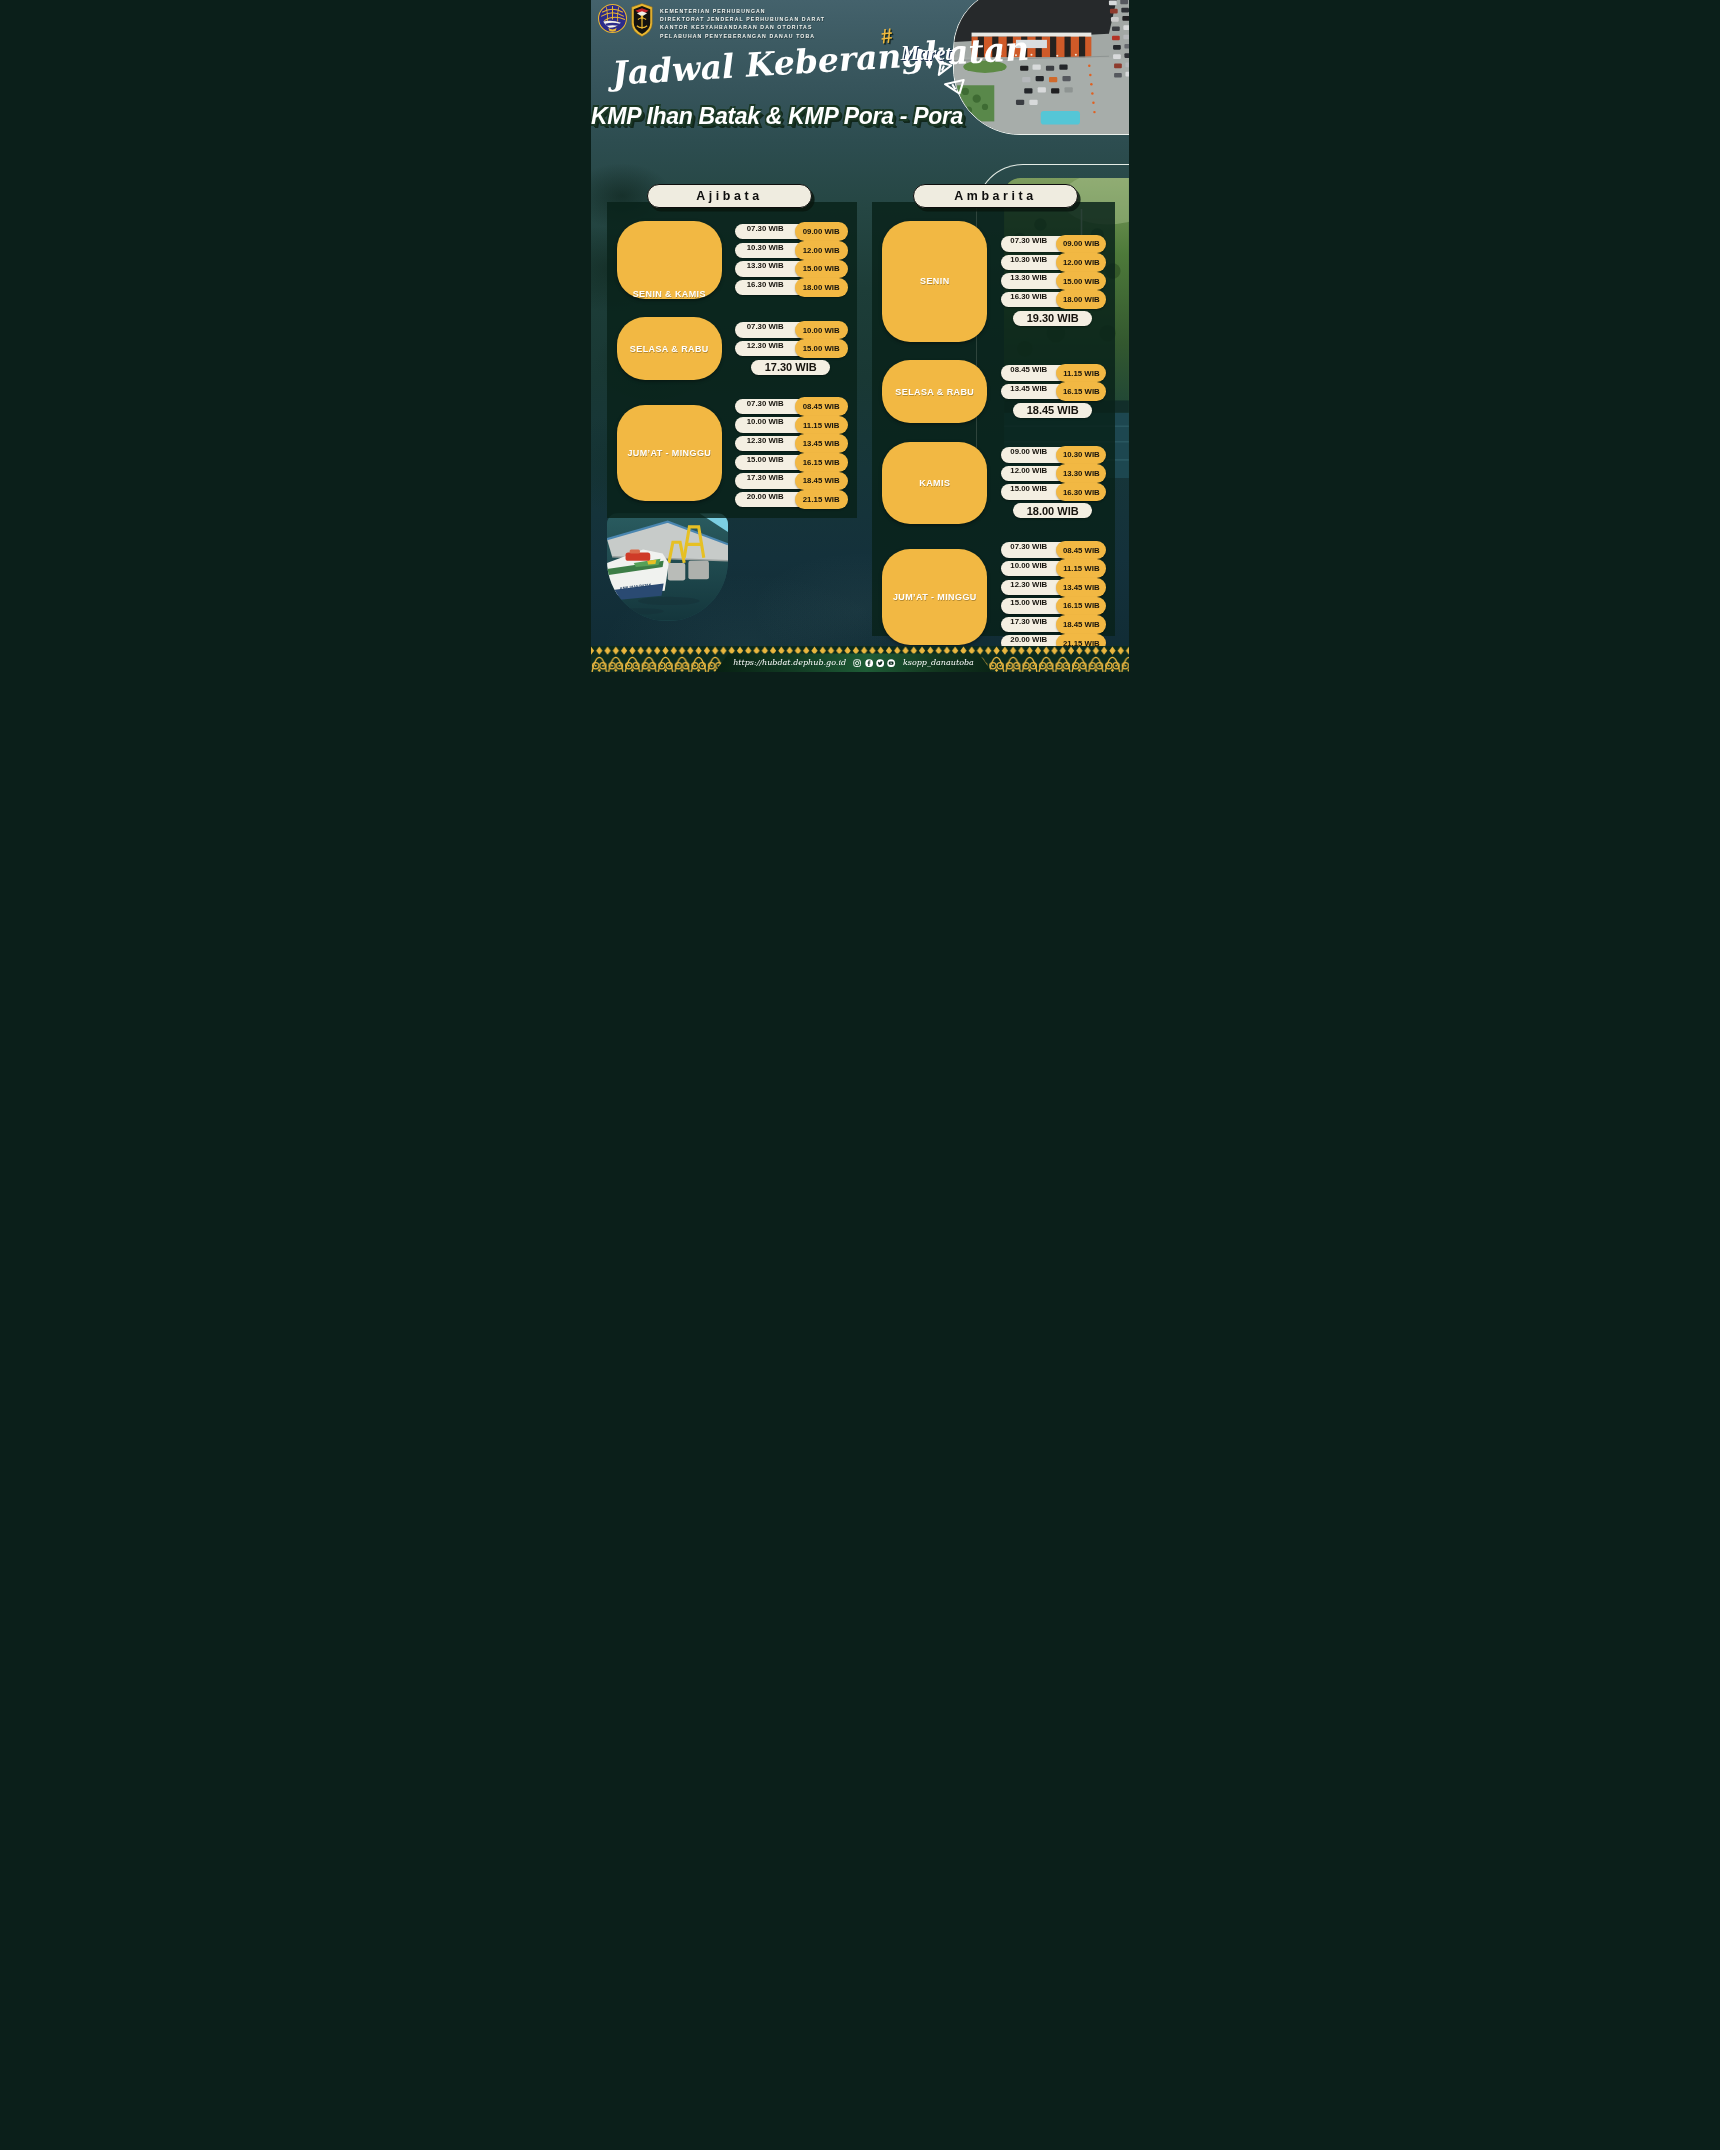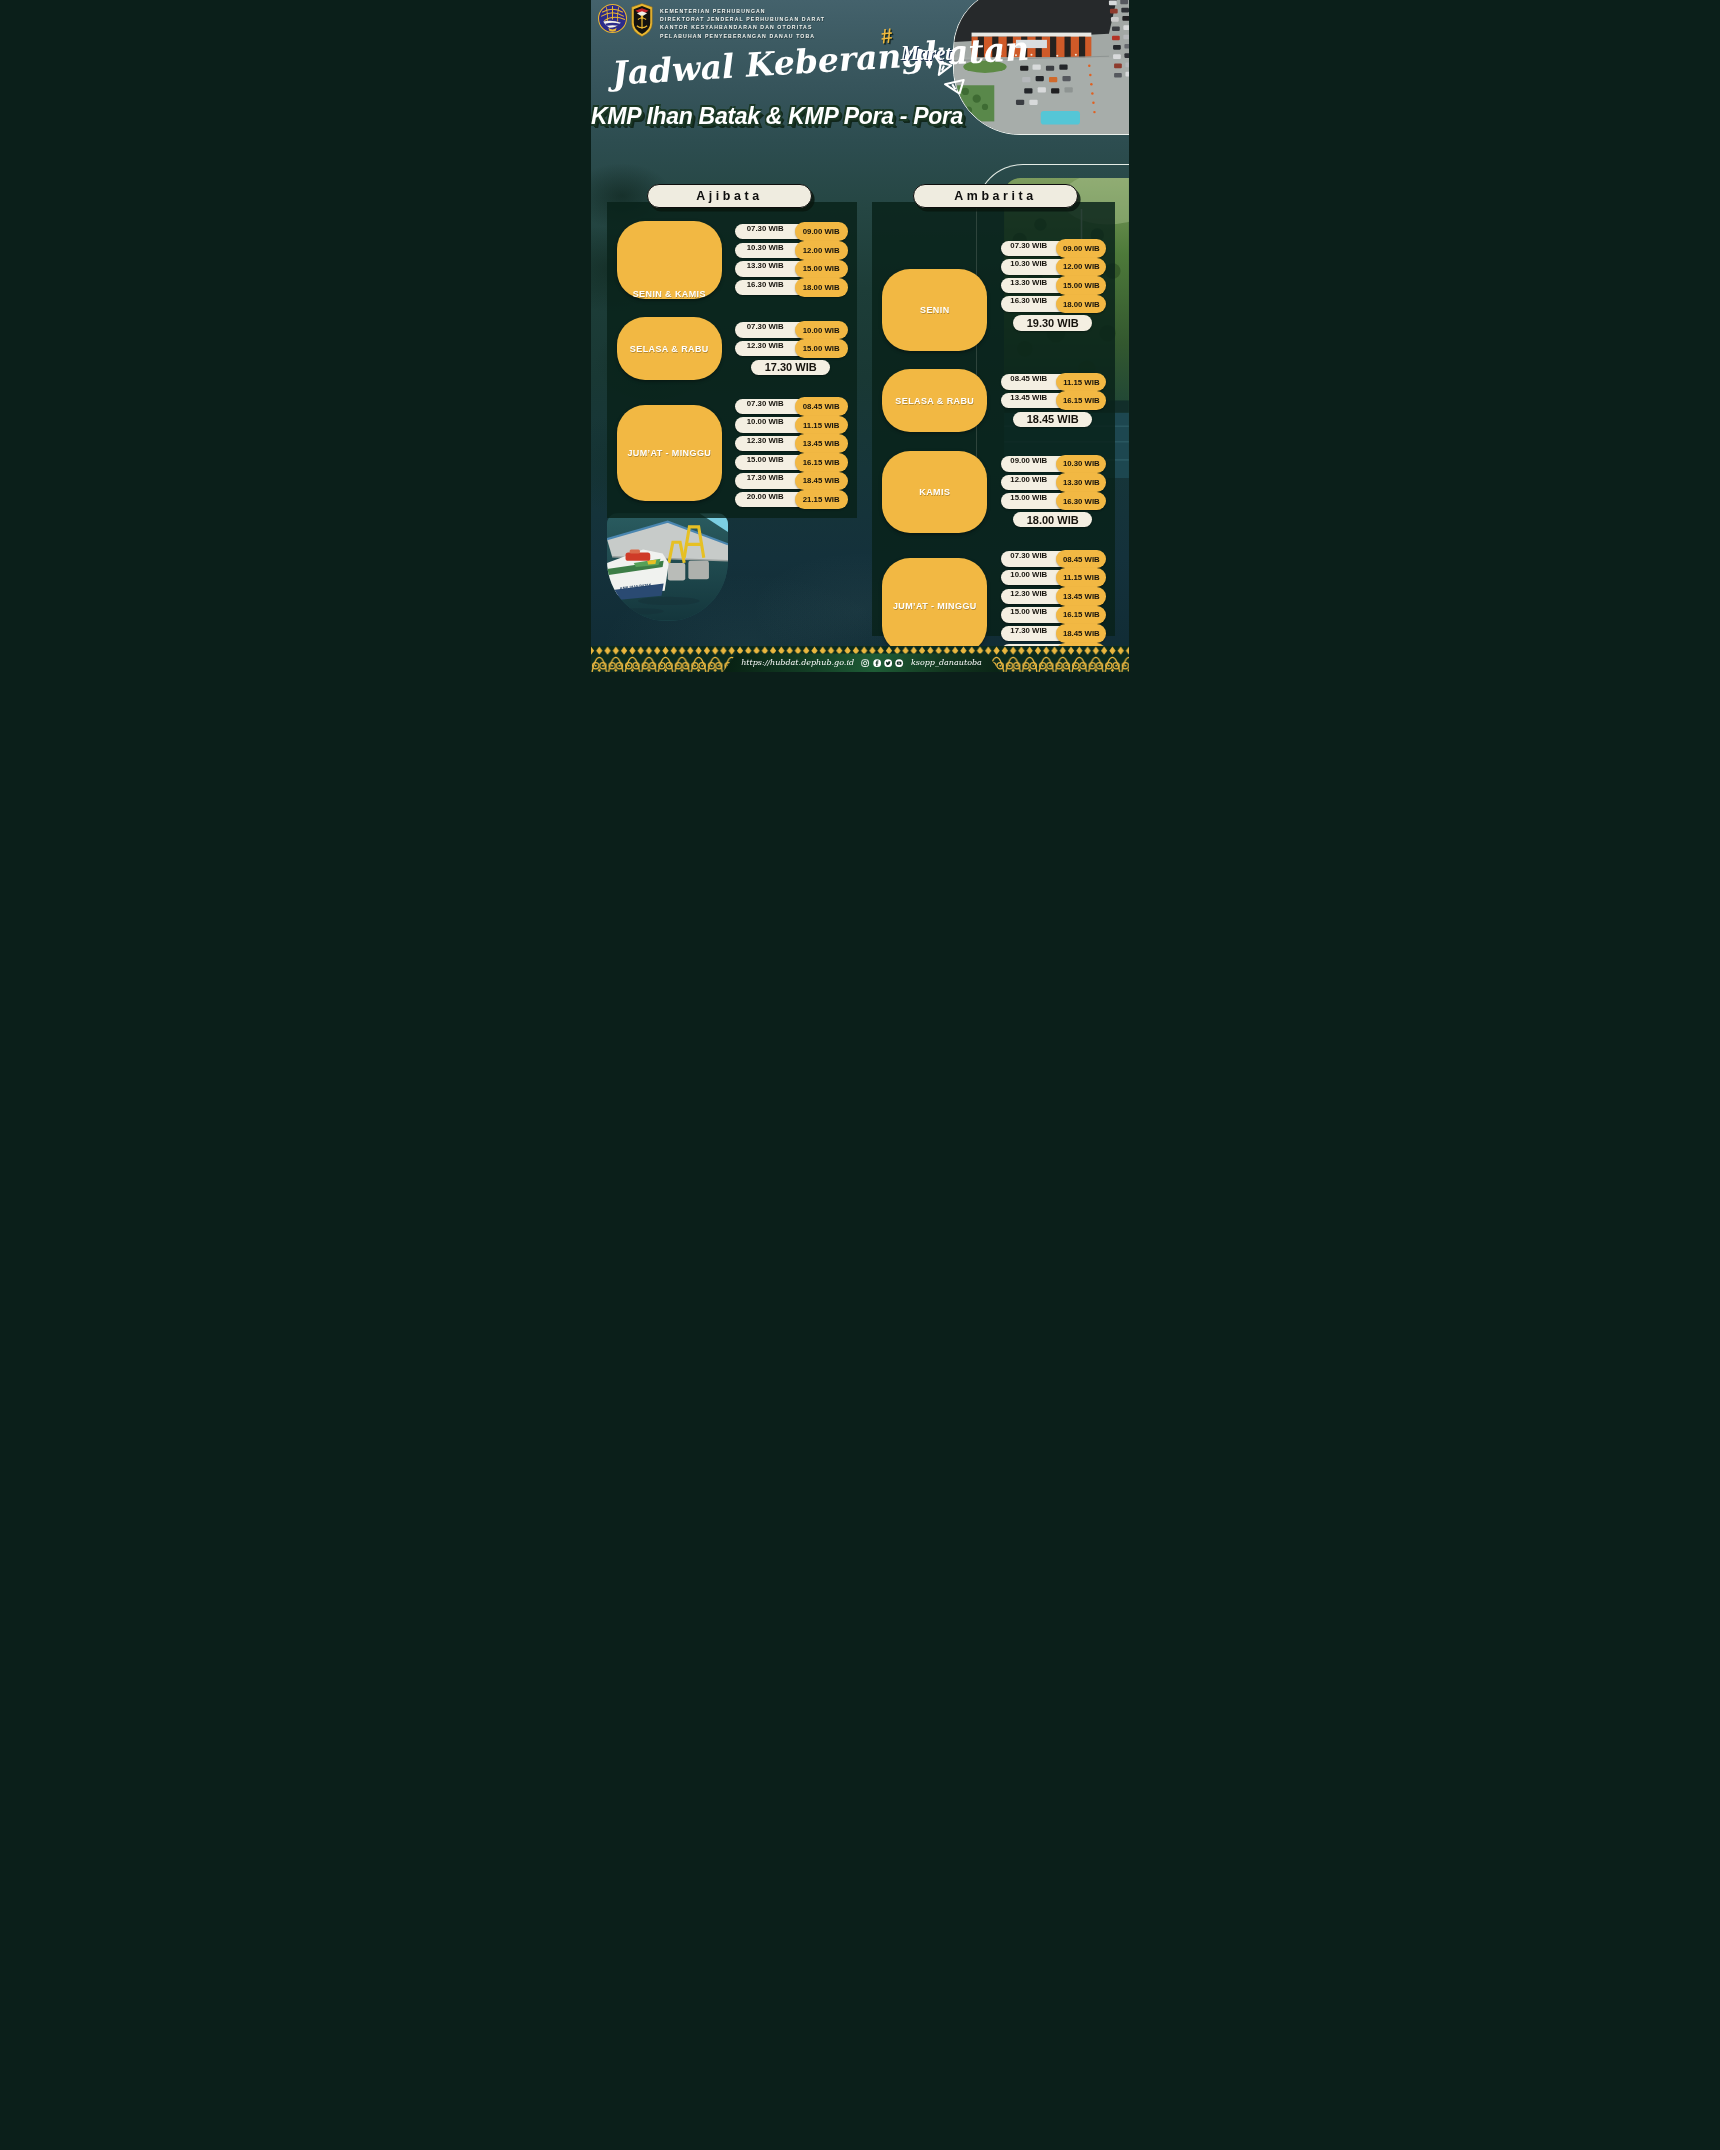--- a/index.html
+++ b/index.html
@@ -64,21 +64,21 @@
     display:flex;align-items:center;justify-content:center;font-weight:bold;font-size:7.8px;color:#16130d;
     box-shadow:0 1px 1.6px rgba(0,0,0,.3);}
   .trip-single{align-self:center;width:79px;height:15.5px;background:#f4efe2;border-radius:8.3px;
     display:flex;align-items:center;justify-content:center;box-shadow:0 1px 1.6px rgba(0,0,0,.35);}
   .trip-single span{font-weight:bold;font-size:11px;color:#16130d;}
   
   .photo-ferry{position:absolute;left:16px;top:513px;width:121px;height:108px;z-index:2;
     border-radius:11.4px 11.4px 61px 61px;overflow:hidden;background:#1d4a50;}
   
   .batik{position:absolute;left:0;bottom:0;width:538px;height:26px;z-index:3;}
-  .footer-band{position:absolute;left:132px;bottom:0;width:277px;height:18.6px;z-index:4;
+  .footer-band{position:absolute;left:124px;bottom:0;width:277px;height:18.6px;z-index:4;
     clip-path:polygon(13.4px 0,264px 0,277px 18.6px,0 18.6px);
     background:linear-gradient(100deg,#071f12 0%,#123c24 30%,#1e5c36 55%,#12361f 80%,#0a2416 100%);
     display:flex;align-items:center;justify-content:center;gap:7.2px;}
   .footer-band .site,.footer-band .handle{font-family:"DejaVu Serif",serif;font-style:italic;font-size:8px;color:#fff;text-decoration:none;}
   .social{display:flex;align-items:center;gap:3.1px;}
   .social svg{display:block;}
 </style>
 </head>
 <body>
 
@@ -332,21 +332,21 @@
               <span class="t-left">20.00 WIB</span>
               <span class="t-right">21.15 WIB</span>
             </div>
           </div>
         </div>
       </div>
   </section>
   <section class="panel panel-ambarita">
     <div class="groups">
         <div class="group">
-          <div class="dayblock" style="height: 82px; margin-top: 48px;">
+          <div class="dayblock" style="height: 121px;">
             <span>SENIN</span>
           </div>
           <div class="rows">
             <div class="trip-row">
               <span class="t-left">07.30 WIB</span>
               <span class="t-right">09.00 WIB</span>
             </div>
             <div class="trip-row">
               <span class="t-left">10.30 WIB</span>
               <span class="t-right">12.00 WIB</span>

